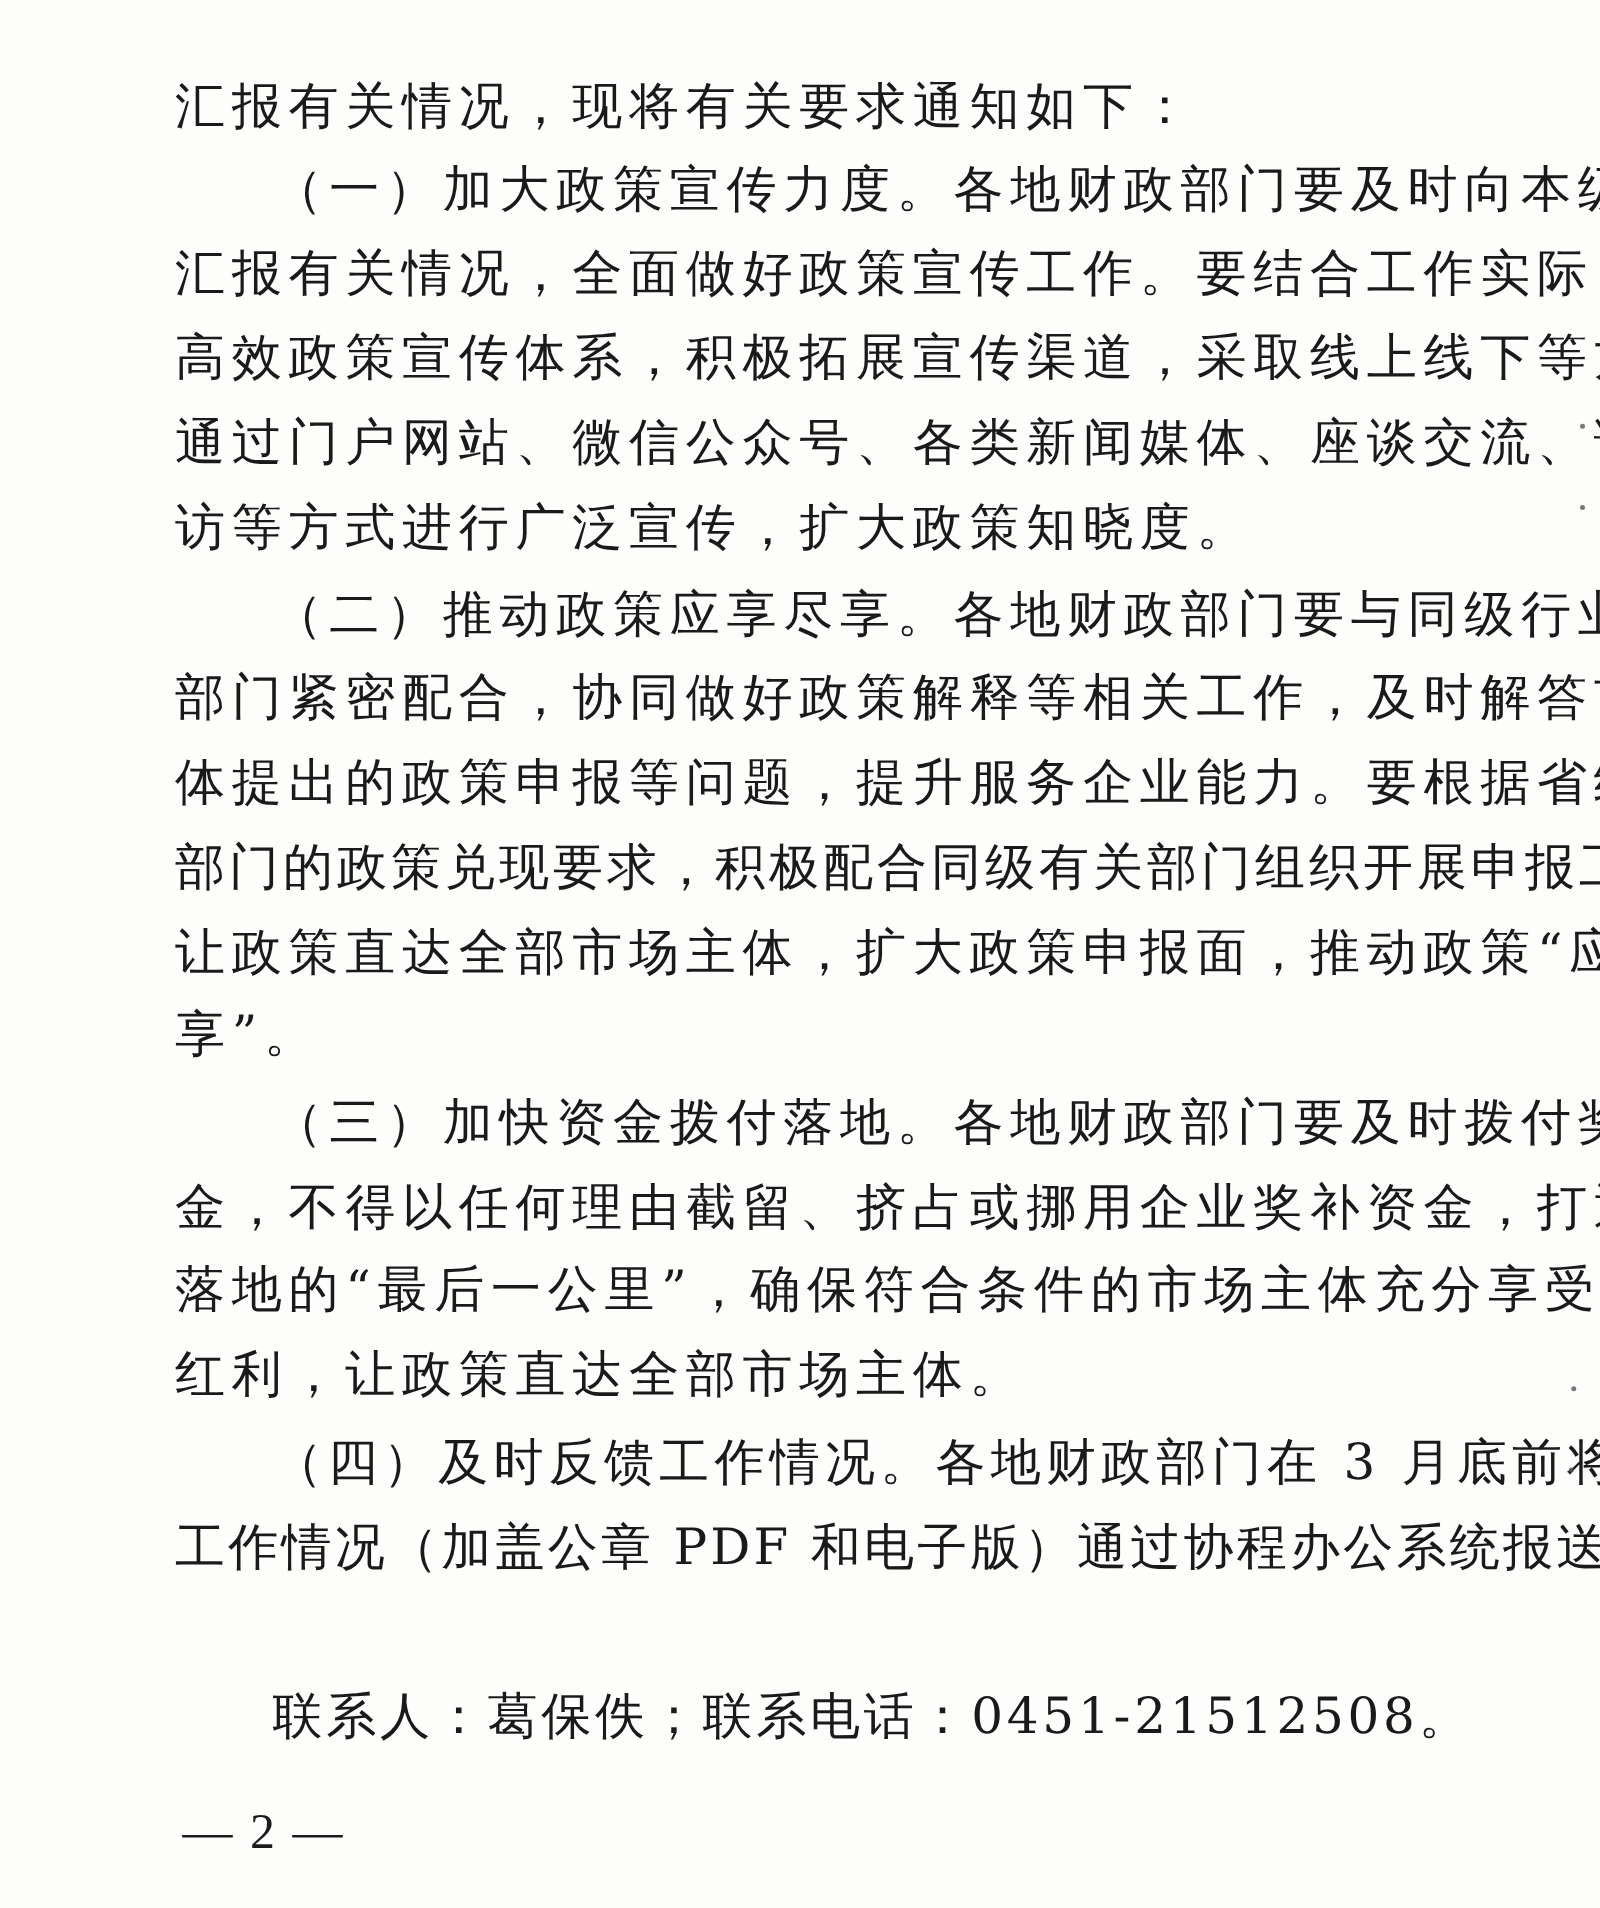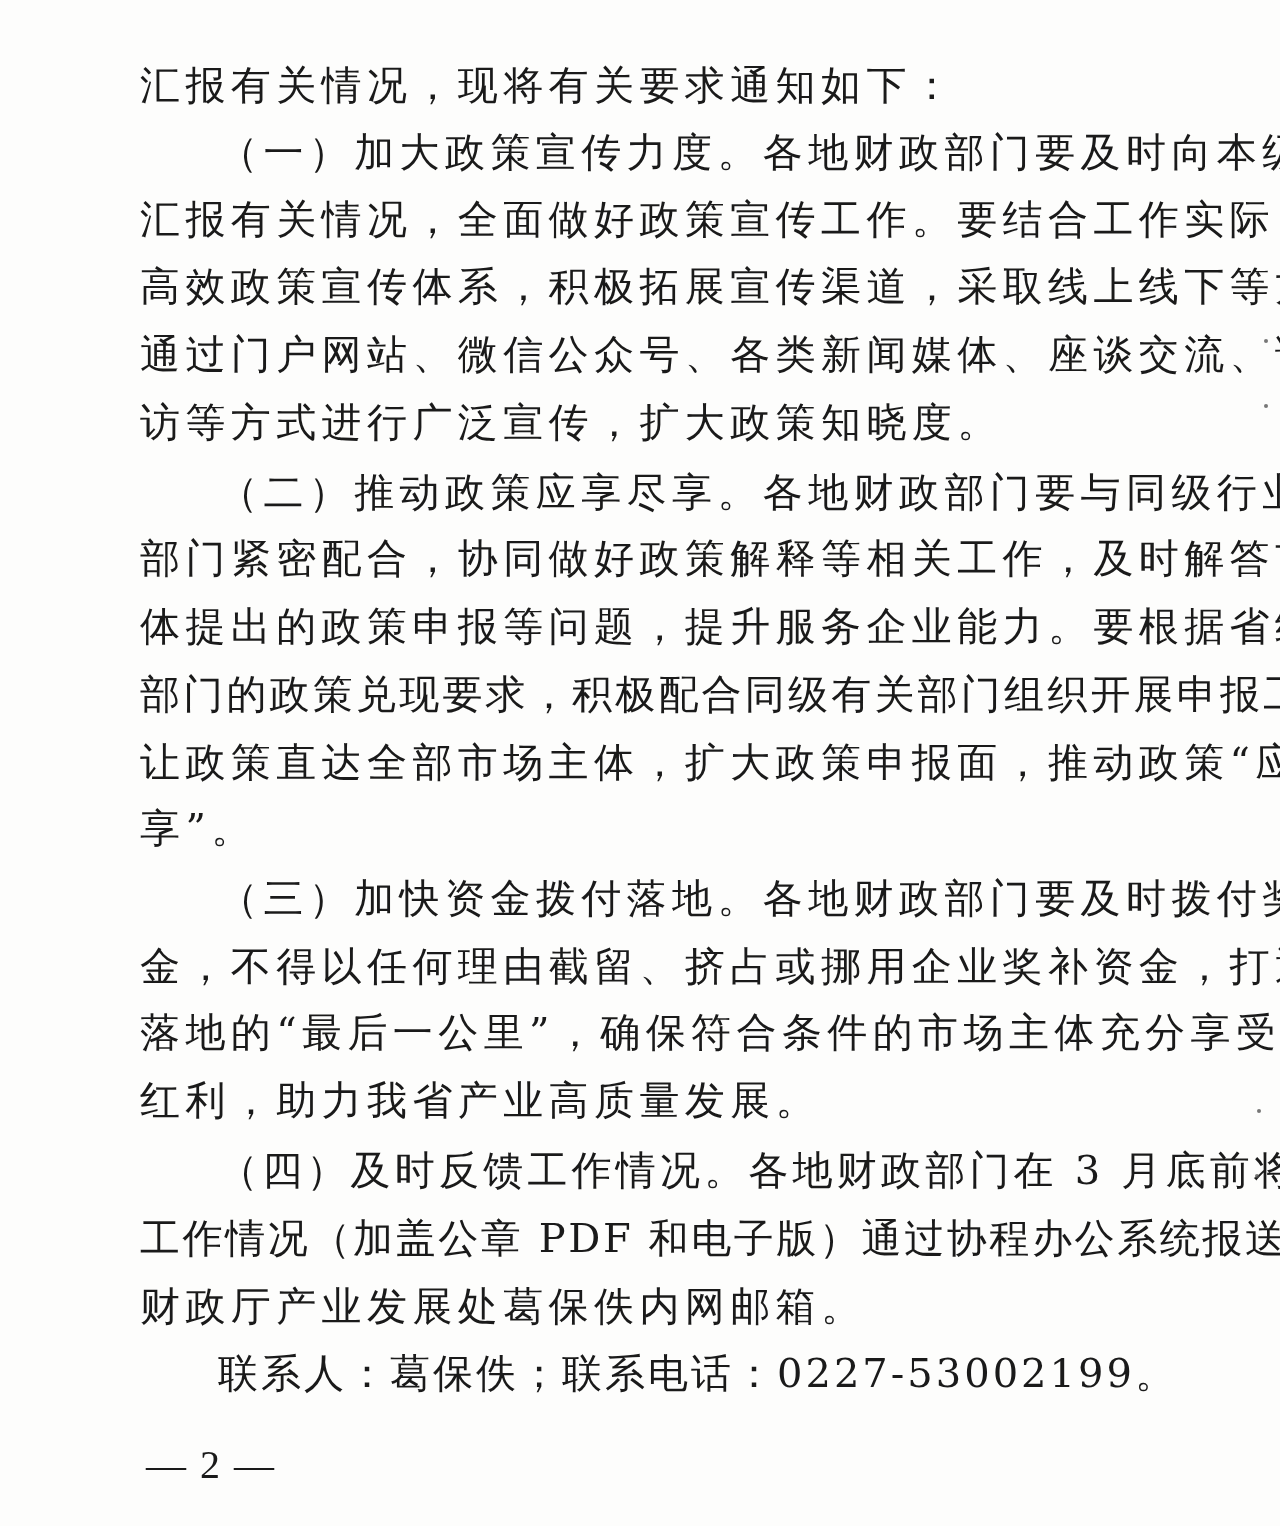--- a/index.html
+++ b/index.html
@@ -57,27 +57,26 @@
   <div class="line indent" style="top:467px">（二）推动政策应享尽享。各地财政部门要与同级行业主管</div>
   <div class="line" style="top:533px">部门紧密配合，协同做好政策解释等相关工作，及时解答市场主</div>
   <div class="line" style="top:601px">体提出的政策申报等问题，提升服务企业能力。要根据省级主管</div>
   <div class="line" style="top:669px; letter-spacing:3.2px">部门的政策兑现要求，积极配合同级有关部门组织开展申报工作，</div>
   <div class="line" style="top:737px">让政策直达全部市场主体，扩大政策申报面，推动政策“应享尽</div>
   <div class="line" style="top:803px">享”。</div>
 
   <div class="line indent" style="top:873px">（三）加快资金拨付落地。各地财政部门要及时拨付奖补资</div>
   <div class="line" style="top:941px">金，不得以任何理由截留、挤占或挪用企业奖补资金，打通政策</div>
   <div class="line" style="top:1007px">落地的“最后一公里”，确保符合条件的市场主体充分享受政策</div>
-  <div class="line" style="top:1075px">红利，助力我省产业高质量发展。</div>
+  <div class="line" style="top:1075px">红利，让政策直达全部市场主体。</div>
 
   <div class="line indent" style="top:1145px; letter-spacing:4.2px">（四）及时反馈工作情况。各地财政部门在 3 月底前将有关</div>
   <div class="line" style="top:1213px; letter-spacing:2.6px">工作情况（加盖公章 PDF 和电子版）通过协程办公系统报送至省</div>
-  <div class="line" style="top:1281px">财政厅产业发展处葛保佚内网邮箱。</div>
 
-  <div class="line indent2" style="top:1348px; letter-spacing:3px">联系人：葛保佚；联系电话：0227-53002199。</div>
+  <div class="line indent2" style="top:1348px; letter-spacing:3px">联系人：葛保佚；联系电话：0451-21512508。</div>
 
   <div class="pagenum">— 2 —</div>
 
   <div class="speck" style="left:1264px; top:339px"></div>
   <div class="speck" style="left:1264px; top:404px"></div>
   <div class="speck" style="left:1257px; top:1109px"></div>
   <div class="speck" style="left:1255px; top:1174px"></div>
 </div>
 
 </body></html>

